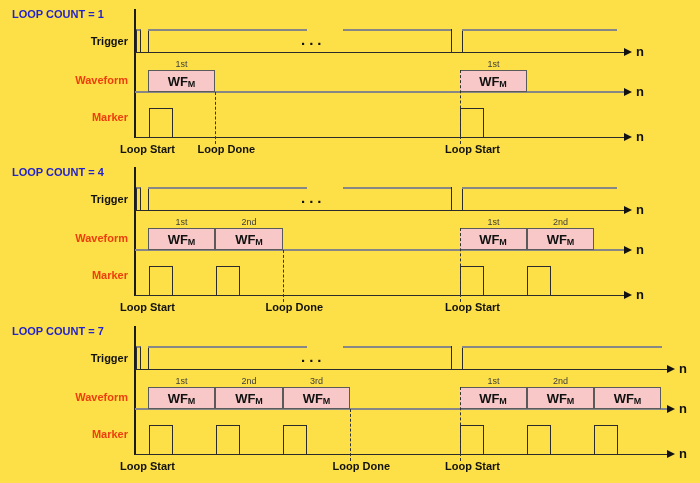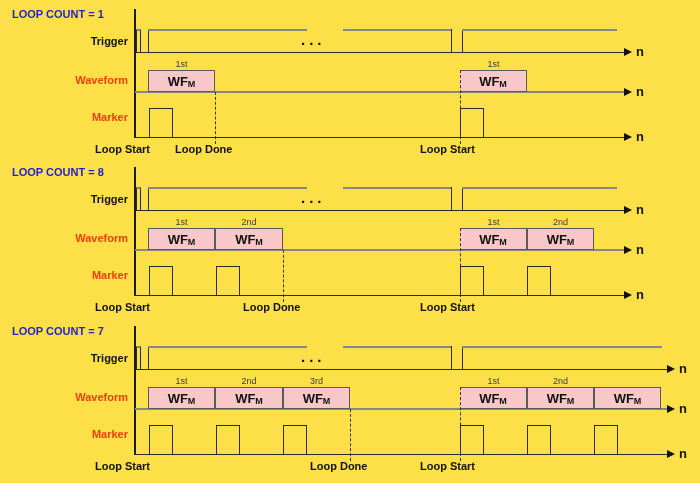--- a/index.html
+++ b/index.html
@@ -2,21 +2,21 @@
 <html><head>
 <meta charset="utf-8">
 <style>
   html,body{margin:0;padding:0;background:#ffffff;}
   #stage{position:relative;width:700px;height:483px;background:#fde047;
          font-family:"Liberation Sans", sans-serif;overflow:hidden;text-decoration:underline;}
   .sec{position:absolute;left:0;width:700px;height:152px;}
   .t{position:absolute;font-size:11px;line-height:11px;font-weight:bold;color:#2323cb;white-space:nowrap;}
   .rl{position:absolute;width:100px;text-align:right;font-size:11px;line-height:11px;font-weight:bold;color:#111;white-space:nowrap;}
   .rl.red{color:#ee3d0e;}
-  .ll{position:absolute;width:80px;text-align:left;font-size:11px;line-height:11px;font-weight:bold;color:#111;white-space:nowrap;}
+  .ll{position:absolute;width:80px;text-align:right;font-size:11px;line-height:11px;font-weight:bold;color:#111;white-space:nowrap;}
   .spine{position:absolute;width:2px;height:129px;background:#1c1c1c;}
   .hl{position:absolute;height:2px;background:#878787;}
   .ax1{position:absolute;height:1px;background:#2b2b2b;}
   .ax2{position:absolute;height:2px;background:#878787;}
   .ve{position:absolute;width:1px;height:23px;background:#2b2b2b;}
   .ar{position:absolute;width:0;height:0;border-left:8px solid #111;
       border-top:4px solid transparent;border-bottom:4px solid transparent;}
   .nl{position:absolute;font-size:13px;line-height:13px;font-weight:bold;color:#111;}
   .dots{position:absolute;font-size:15px;line-height:15px;font-weight:bold;letter-spacing:4px;color:#111;}
   .tp{position:absolute;width:5px;height:23px;box-sizing:border-box;
@@ -75,21 +75,21 @@
     <div class="mp" style="left:460px;top:98px"></div>
 
     <div class="dl" style="left:215px;top:82px;height:52px"></div>
     <div class="dl" style="left:460px;top:60px;height:74px"></div>
     <div class="ll" style="left:95px;top:134px">Loop Start</div>
     <div class="ll" style="left:175px;top:134px">Loop Done</div>
     <div class="ll" style="left:420px;top:134px">Loop Start</div>
   </div>
 
   <div class="sec" style="top:168px">
-    <div class="t" style="left:12px;top:-1px">LOOP COUNT = 8</div>
+    <div class="t" style="left:12px;top:-1px">LOOP COUNT = 4</div>
     <div class="spine" style="left:134px;top:-1px"></div>
 
     <div class="rl" style="left:28px;top:26px">Trigger</div>
     <div class="tp" style="left:136px;top:19px"></div>
     <div class="ve" style="left:148px;top:19px"></div>
     <div class="hl" style="left:148px;top:19px;width:159px"></div>
     <div class="dots" style="left:301px;top:22px">...</div>
     <div class="hl" style="left:343px;top:19px;width:108px"></div>
     <div class="ve" style="left:451px;top:19px"></div>
     <div class="ve" style="left:462px;top:19px"></div>

